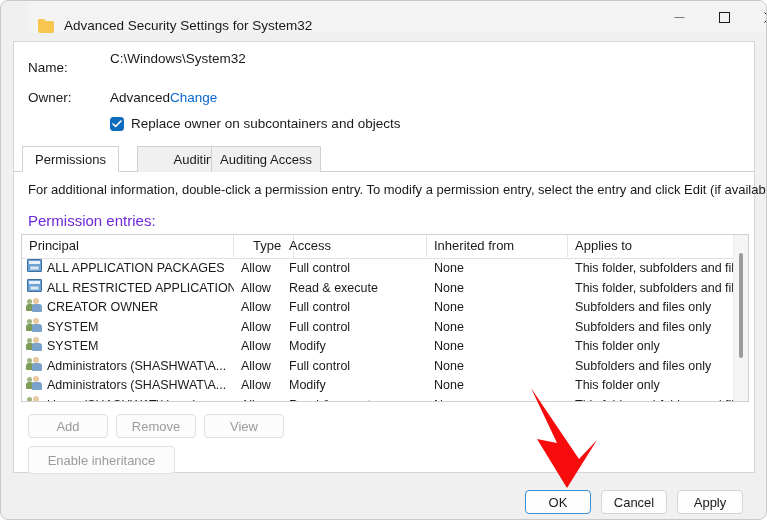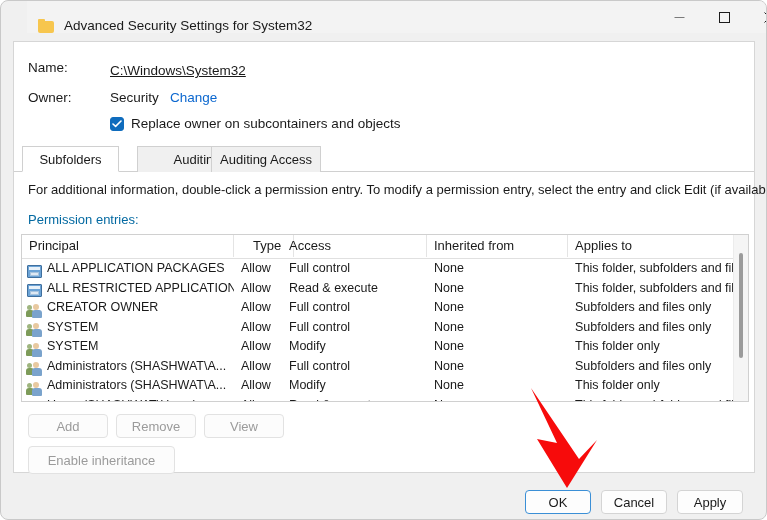--- a/index.html
+++ b/index.html
@@ -93,21 +93,21 @@
     box-sizing: border-box;
   }
 
   .info-row {
     position: absolute;
     font-size: 13.5px;
     color: #1a1a1a;
     white-space: nowrap;
   }
   .lbl-name   { left: 14px; top: 18px; }
-  .val-name   { left: 96px; top: 21px; text-decoration: underline; }
+  .val-name   { left: 96px; top: 9px; }
   .lbl-owner  { left: 14px; top: 48px; }
   .val-owner  { left: 96px; top: 48px; }
   .link-change {
     left: 156px; top: 48px;
     color: #0b67cf;
     cursor: pointer;
   }
 
   .chk-row {
     position: absolute;
@@ -168,22 +168,22 @@
     left: 14px;
     top: 140px;
     font-size: 13px;
     color: #1a1a1a;
     white-space: nowrap;
   }
   .entries-label {
     position: absolute;
     left: 14px;
     top: 170px;
-    font-size: 13px;
-    color: #0369a1;
+    font-size: 15px;
+    color: #6d28d9;
   }
 
   
   .listbox {
     position: absolute;
     left: 7px;
     top: 192px;
     width: 728px;
     height: 168px;
     border: 1px solid #d0d0d0;
@@ -223,21 +223,21 @@
     top: 0;
     height: 19.5px;
     line-height: 19.5px;
     font-size: 12.5px;
     color: #1a1a1a;
     padding-left: 7px;
     box-sizing: border-box;
     overflow: hidden;
     white-space: nowrap;
   }
-  .cell.principal { padding-left: 5px; display: flex; align-items: flex-end; }
+  .cell.principal { padding-left: 5px; display: flex; align-items: flex-start; }
   .p-icon {
     width: 15px; height: 14px;
     margin-right: 5px;
     flex: 0 0 auto;
     position: relative;
   }
   
   .ic-pkg {
     position: absolute; left: 0; top: 0;
     width: 15px; height: 13px;
@@ -378,35 +378,35 @@
       </div>
     </div>
   </div>
 
   <div class="card">
 
     <div class="info-row lbl-name">Name:</div>
     <div class="info-row val-name">C:\Windows\System32</div>
 
     <div class="info-row lbl-owner">Owner:</div>
-    <div class="info-row val-owner">Security</div>
+    <div class="info-row val-owner">Advanced</div>
     <div class="info-row link-change">Change</div>
 
     <div class="chk-row">
       <span class="checkbox">
         <svg width="10" height="8" viewBox="0 0 10 8">
             <polyline points="1,4 3.6,6.4 9,1" fill="none" stroke="#ffffff" stroke-width="1.6" stroke-linecap="round" stroke-linejoin="round"></polyline>
           </svg>
       </span>
       <span>Replace owner on subcontainers and objects</span>
     </div>
 
     <div class="tabstrip">
       <div class="tab active" style="left:8px; width:97px;">
-        <span>Subfolders</span>
+        <span>Permissions</span>
       </div>
       <div class="tab" style="left:123px; width:100px;padding-left:20px;">
         <span>Auditing</span>
       </div>
       <div class="tab" style="left:197px; width:110px;">
         <span>Auditing Access</span>
       </div>
     </div>
 
     <div class="instructions">For additional information, double-click a permission entry. To modify a permission entry, select the entry and click Edit (if available).</div>

